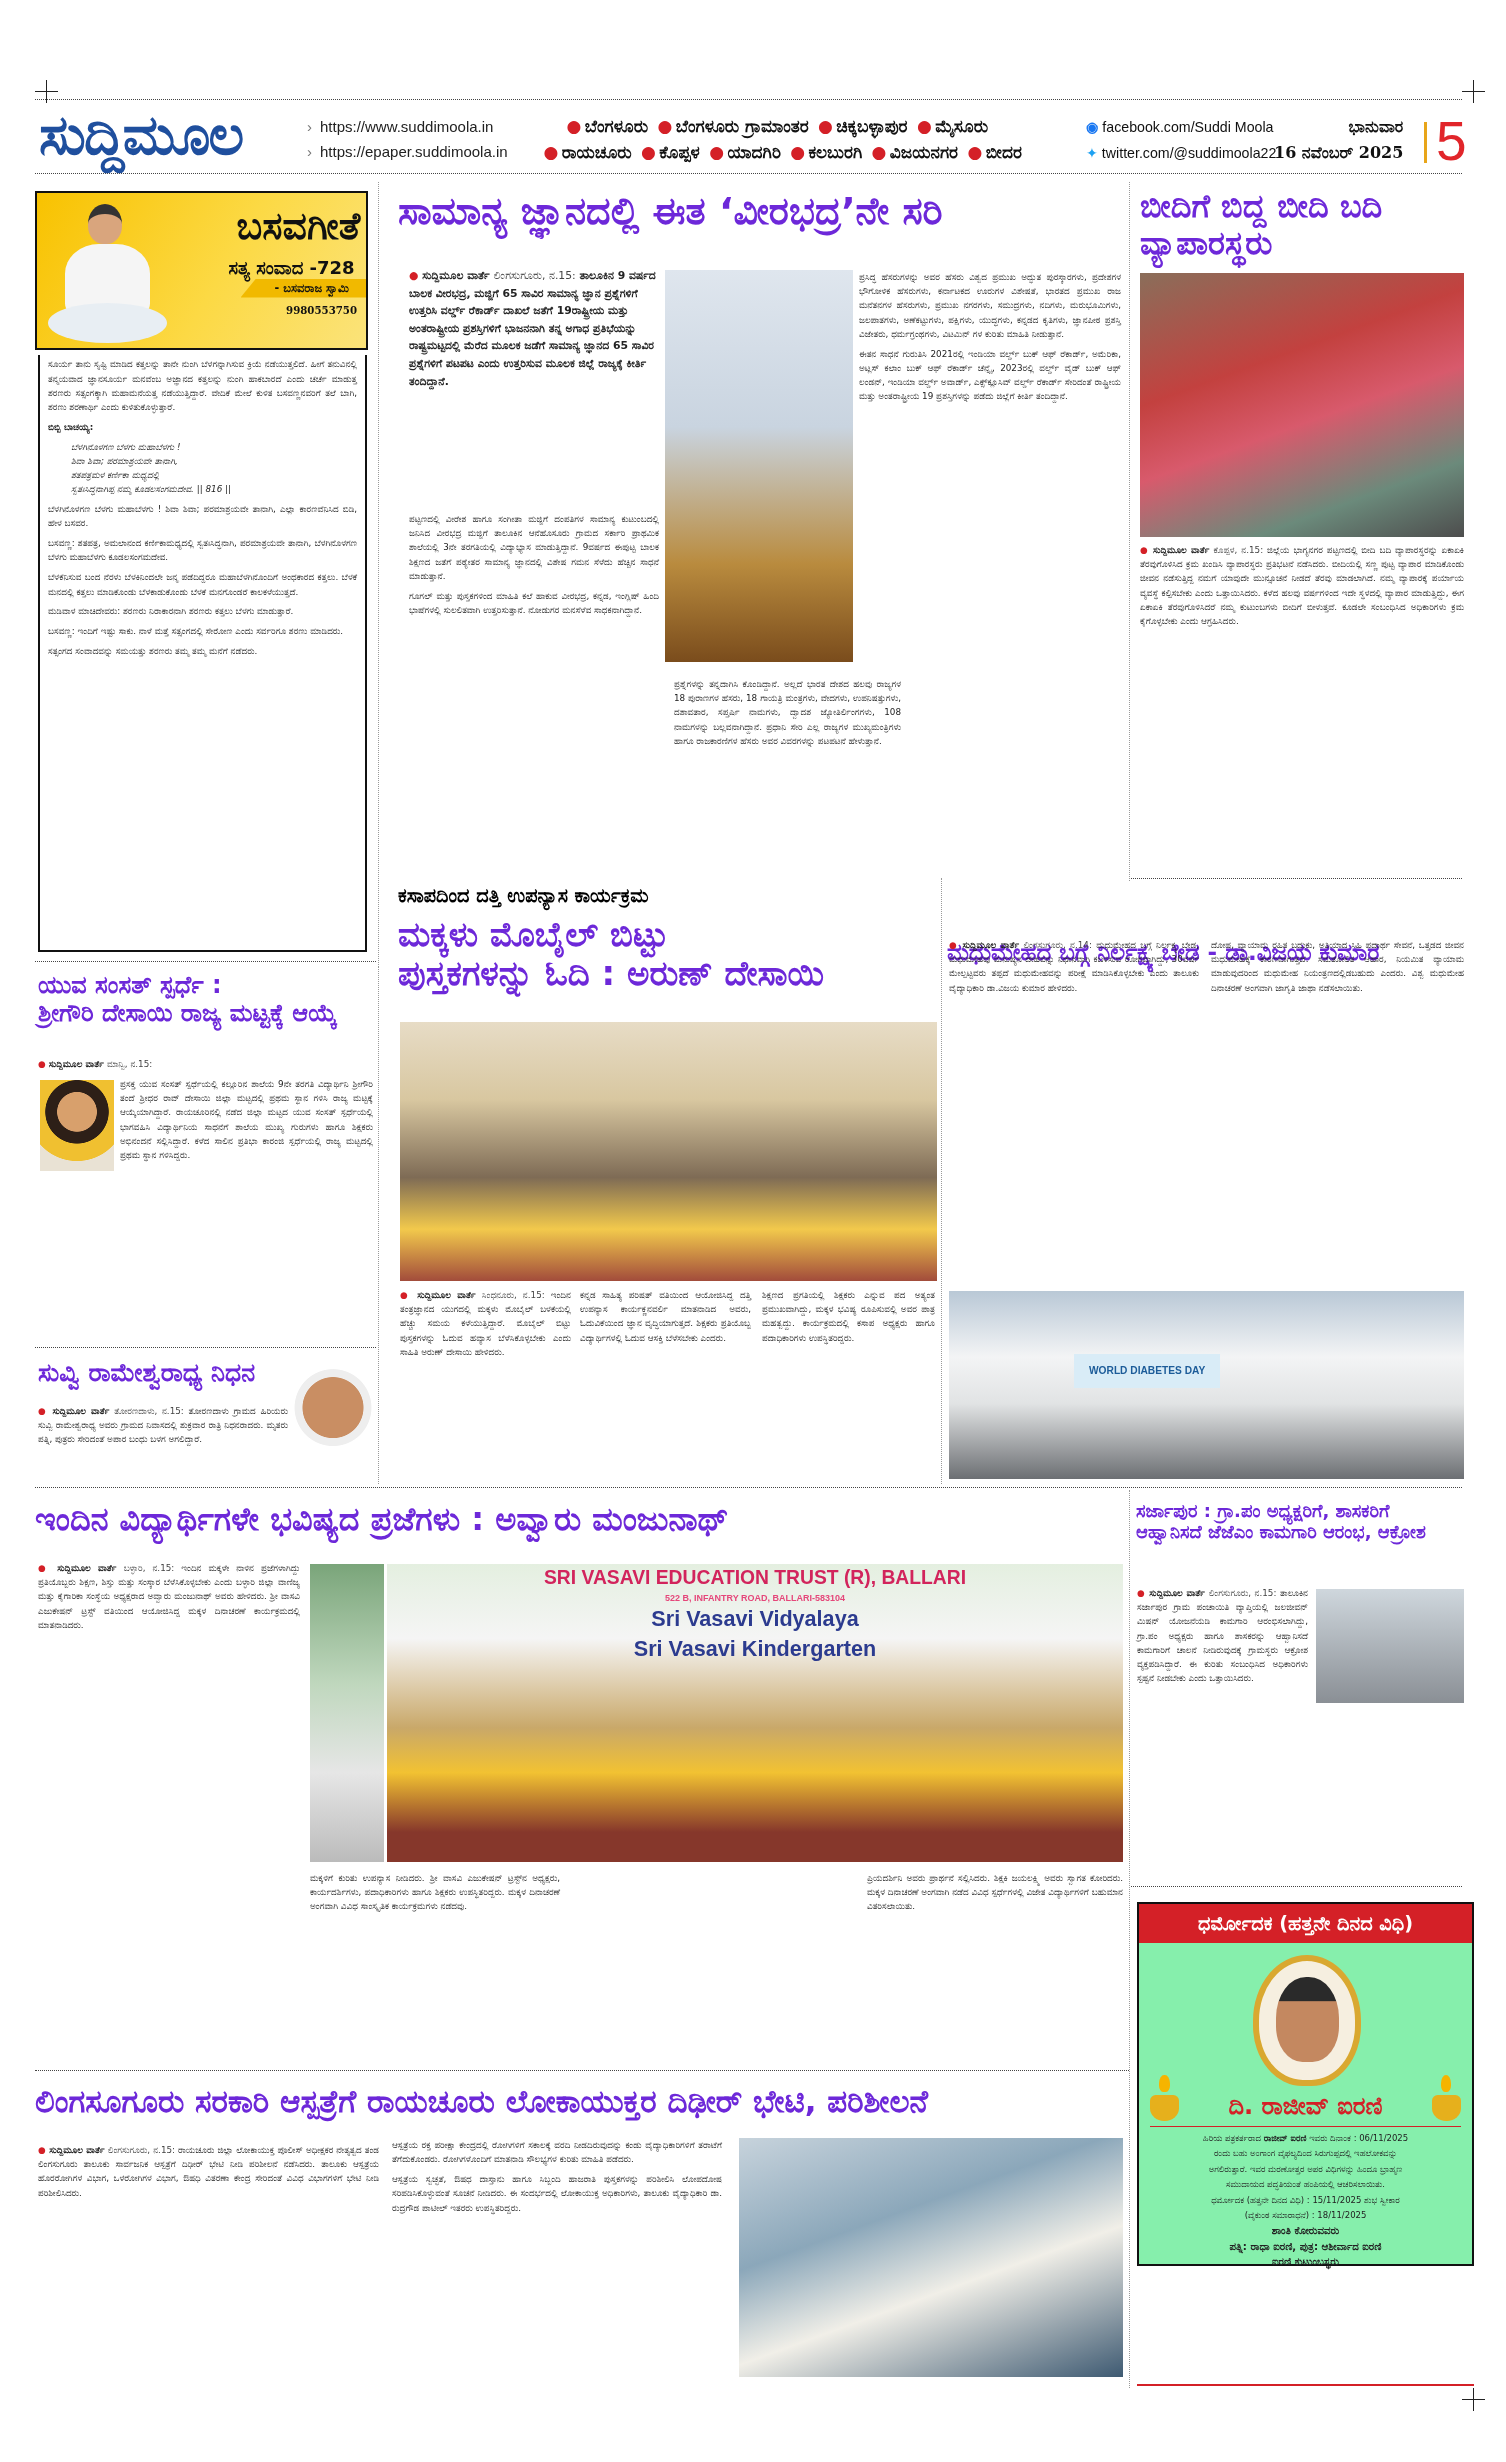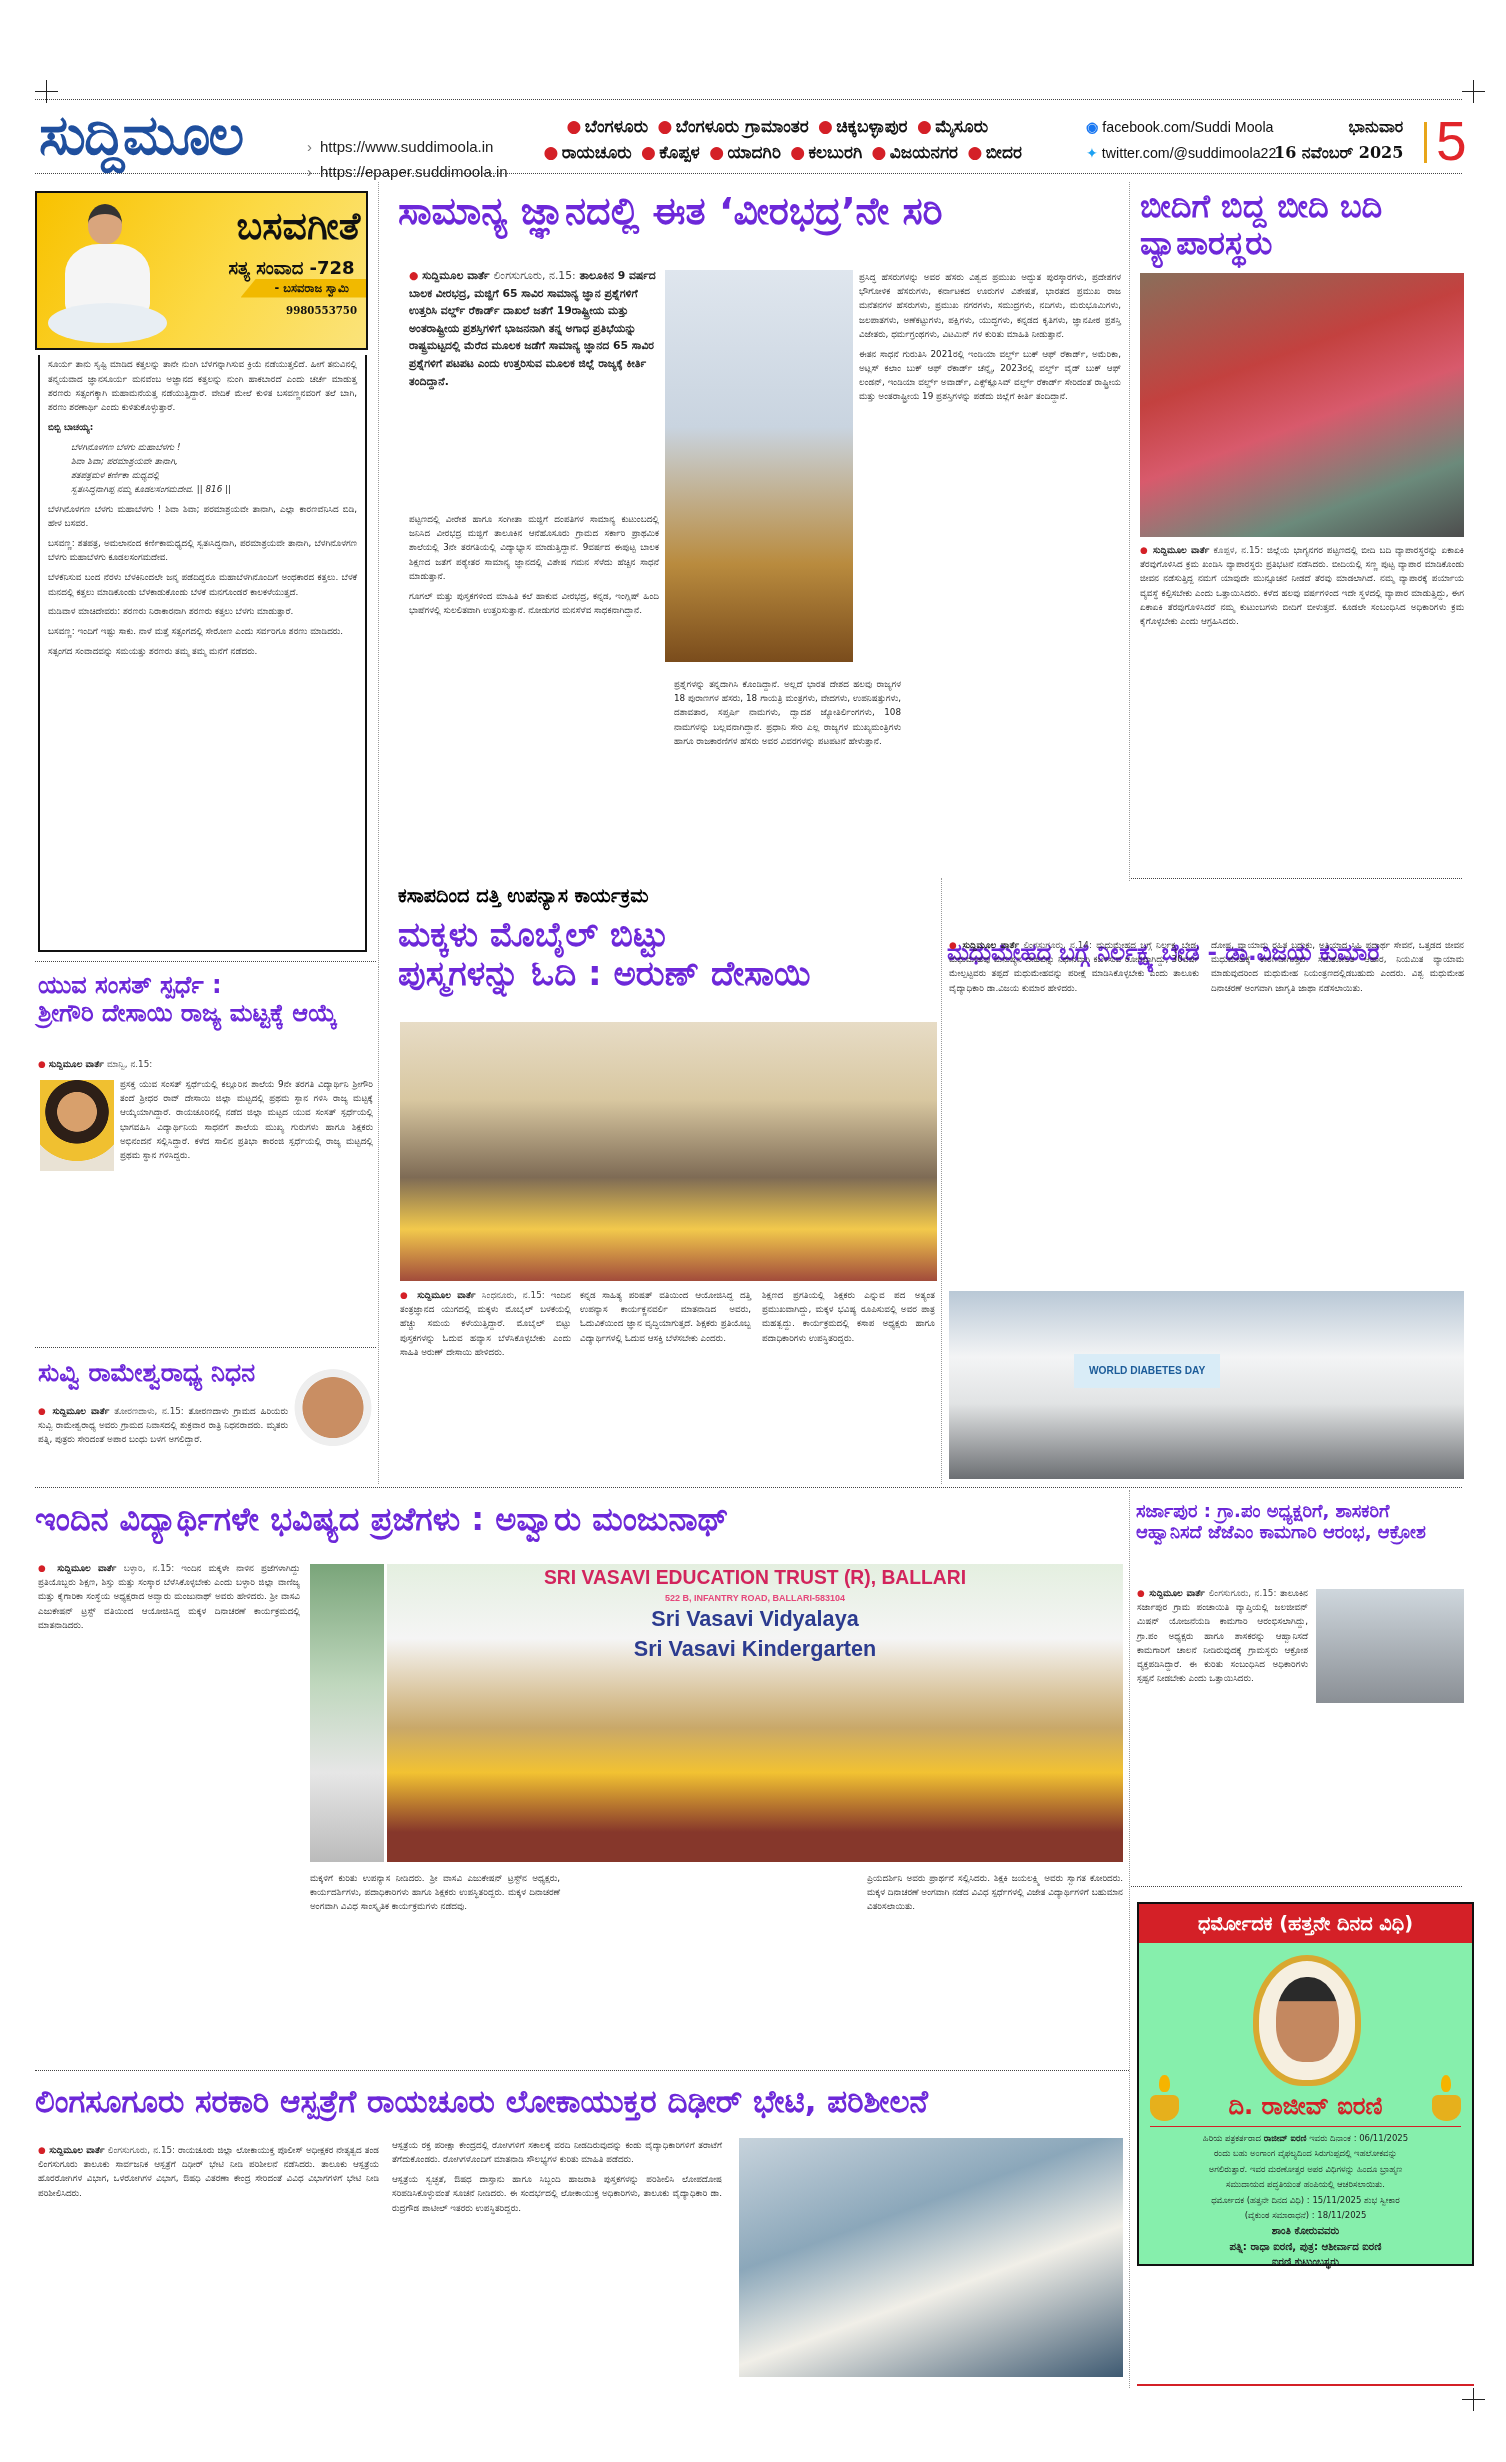--- a/index.html
+++ b/index.html
@@ -6,21 +6,21 @@
   body { width: 1507px; height: 2462px; background: #ffffff; font-family: "DejaVu Sans", sans-serif; color: #111; position: relative; overflow: hidden; }
   .abs { position: absolute; }
   .crop { position: absolute; width: 23px; height: 23px; }
   .crop::before { content: ""; position: absolute; left: 10.8px; top: 0; width: 1.1px; height: 23px; background: #222; }
   .crop::after { content: ""; position: absolute; top: 10.8px; left: 0; width: 23px; height: 1.1px; background: #222; }
   .dotline { position: absolute; left: 35px; width: 1427px; border-top: 1.7px dotted #444; }
   .vdot { position: absolute; border-left: 1.1px dotted #999; }
 
   
   .logo { left: 39px; top: 108px; font-family: "DejaVu Sans", sans-serif; font-weight: 900; font-size: 55px; color: #1f4f9e; letter-spacing: -1.7px; line-height: 1; }
-  .urls { left: 307px; top: 114px; font-family: "Liberation Sans", sans-serif; font-size: 15px; color: #222; line-height: 25px; margin-top: 20px; }
+  .urls { left: 307px; top: 114px; font-family: "Liberation Sans", sans-serif; font-size: 15px; color: #222; line-height: 25px; }
   .urls span.chev { color: #777; margin-right: 8px; }
   .cities { left: 540px; top: 113px; font-size: 17px; font-weight: 700; line-height: 26px; color: #111; }
   .cities .dot { color: #d42027; margin: 0 3.4px; }
   .social { left: 1086px; top: 114px; font-family: "Liberation Sans", sans-serif; font-size: 14.2px; line-height: 26px; }
   .social .fb { color: #1877f2; font-weight: 700; }
   .social .tw { color: #1da1f2; }
   .dateblk { left: 1274px; top: 114px; text-align: right; font-size: 16px; font-weight: 700; line-height: 26px; font-family: "DejaVu Serif", serif; }
   .pagebar { left: 1424px; top: 122px; width: 3.4px; height: 41px; background: #e8a51a; }
   .pagenum { left: 1436px; top: 114px; font-family: "Liberation Sans", sans-serif; font-size: 55px; color: #e1252a; line-height: 1; }
 
@@ -209,21 +209,21 @@
   <div class="photo ph-old" style="left:293px;top:1362px;width:80px;height:114px;"></div>
   <div class="col-text" style="left:38px;top:1404px;width:250px;">
     <p><span class="byline"><span class="rd">●</span> <span>ಸುದ್ದಿಮೂಲ ವಾರ್ತೆ</span> <span class="place">ತೋರಣದಾಳು, ನ.15:</span></span> <span>ತೋರಣದಾಳು ಗ್ರಾಮದ ಹಿರಿಯರು ಸುವ್ವಿ ರಾಮೇಶ್ವರಾಧ್ಯ ಅವರು ಗ್ರಾಮದ ನಿವಾಸದಲ್ಲಿ ಶುಕ್ರವಾರ ರಾತ್ರಿ ನಿಧನರಾದರು. ಮೃತರು ಪತ್ನಿ, ಪುತ್ರರು ಸೇರಿದಂತೆ ಅಪಾರ ಬಂಧು ಬಳಗ ಅಗಲಿದ್ದಾರೆ.</span></p>
   </div>
 </article>
 
 <article>
   <div class="kicker" style="left:398px;top:884px;font-size:19.3px;">ಕಸಾಪದಿಂದ ದತ್ತಿ ಉಪನ್ಯಾಸ ಕಾರ್ಯಕ್ರಮ</div>
   <h1 class="headline" style="left:398px;top:915px;font-size:34px;width:540px;">
     <span>ಮಕ್ಕಳು ಮೊಬೈಲ್ ಬಿಟ್ಟು</span><br>
-    <span>ಪುಸ್ಮಗಳನ್ನು ಓದಿ : ಅರುಣ್ ದೇಸಾಯಿ</span>
+    <span>ಪುಸ್ತಕಗಳನ್ನು ಓದಿ : ಅರುಣ್ ದೇಸಾಯಿ</span>
   </h1>
   <div class="photo ph-group1" style="left:400px;top:1022px;width:537px;height:259px;"></div>
   <div class="col-text" style="left:400px;top:1288px;width:171px;">
     <p><span class="byline"><span class="rd">●</span> <span>ಸುದ್ದಿಮೂಲ ವಾರ್ತೆ</span> <span class="place">ಸಿಂಧನೂರು, ನ.15:</span></span> <span>ಇಂದಿನ ತಂತ್ರಜ್ಞಾನದ ಯುಗದಲ್ಲಿ ಮಕ್ಕಳು ಮೊಬೈಲ್ ಬಳಕೆಯಲ್ಲಿ ಹೆಚ್ಚು ಸಮಯ ಕಳೆಯುತ್ತಿದ್ದಾರೆ. ಮೊಬೈಲ್ ಬಿಟ್ಟು ಪುಸ್ತಕಗಳನ್ನು ಓದುವ ಹವ್ಯಾಸ ಬೆಳೆಸಿಕೊಳ್ಳಬೇಕು ಎಂದು ಸಾಹಿತಿ ಅರುಣ್ ದೇಸಾಯಿ ಹೇಳಿದರು.</span></p>
   </div>
   <div class="col-text" style="left:580px;top:1288px;width:171px;">
     <p>ಕನ್ನಡ ಸಾಹಿತ್ಯ ಪರಿಷತ್ ವತಿಯಿಂದ ಆಯೋಜಿಸಿದ್ದ ದತ್ತಿ ಉಪನ್ಯಾಸ ಕಾರ್ಯಕ್ಣನವರ್ಲಿ ಮಾತನಾಡಿದ ಅವರು, ಓದುವಿಕೆಯಿಂದ ಜ್ಞಾನ ವೃದ್ಧಿಯಾಗುತ್ತದೆ. ಶಿಕ್ಷಕರು ಪ್ರತಿಯೊಬ್ಬ ವಿದ್ಯಾರ್ಥಿಗಳಲ್ಲಿ ಓದುವ ಆಸಕ್ತಿ ಬೆಳೆಸಬೇಕು ಎಂದರು.</p>
   </div>
   <div class="col-text" style="left:762px;top:1288px;width:173px;">
     <p>ಶಿಕ್ಷಣದ ಪ್ರಗತಿಯಲ್ಲಿ ಶಿಕ್ಷಕರು ಎನ್ನುವ ಪದ ಅತ್ಯಂತ ಪ್ರಮುಖವಾಗಿದ್ದು, ಮಕ್ಕಳ ಭವಿಷ್ಯ ರೂಪಿಸುವಲ್ಲಿ ಅವರ ಪಾತ್ರ ಮಹತ್ವದ್ದು. ಕಾರ್ಯಕ್ರಮದಲ್ಲಿ ಕಸಾಪ ಅಧ್ಯಕ್ಷರು ಹಾಗೂ ಪದಾಧಿಕಾರಿಗಳು ಉಪಸ್ಥಿತರಿದ್ದರು.</p>

